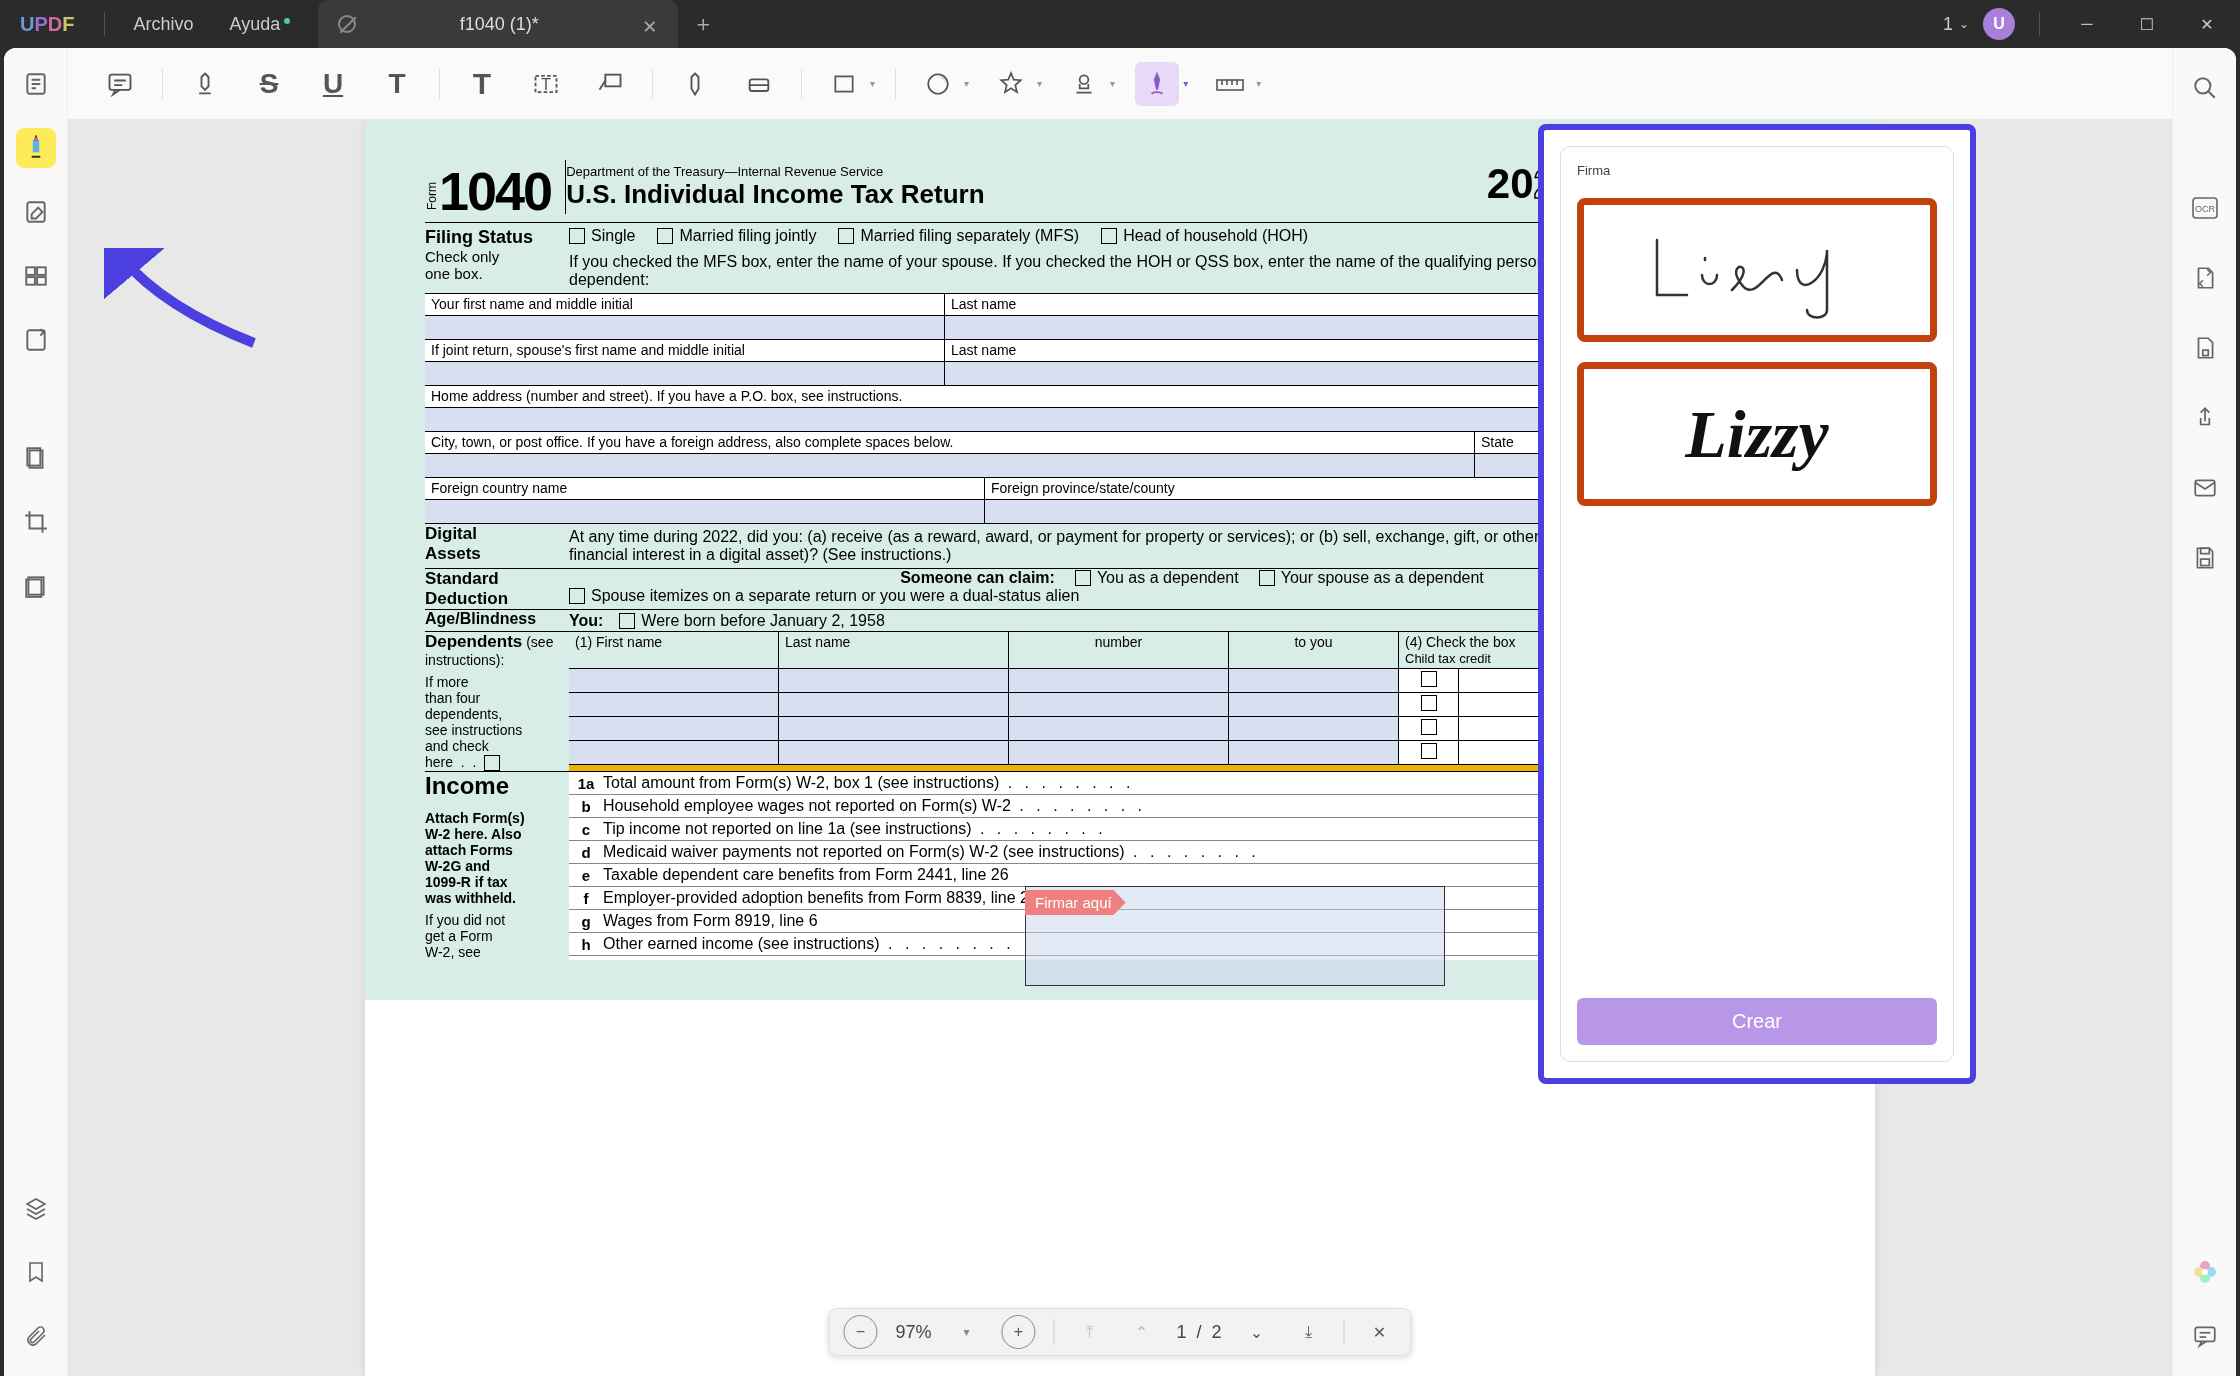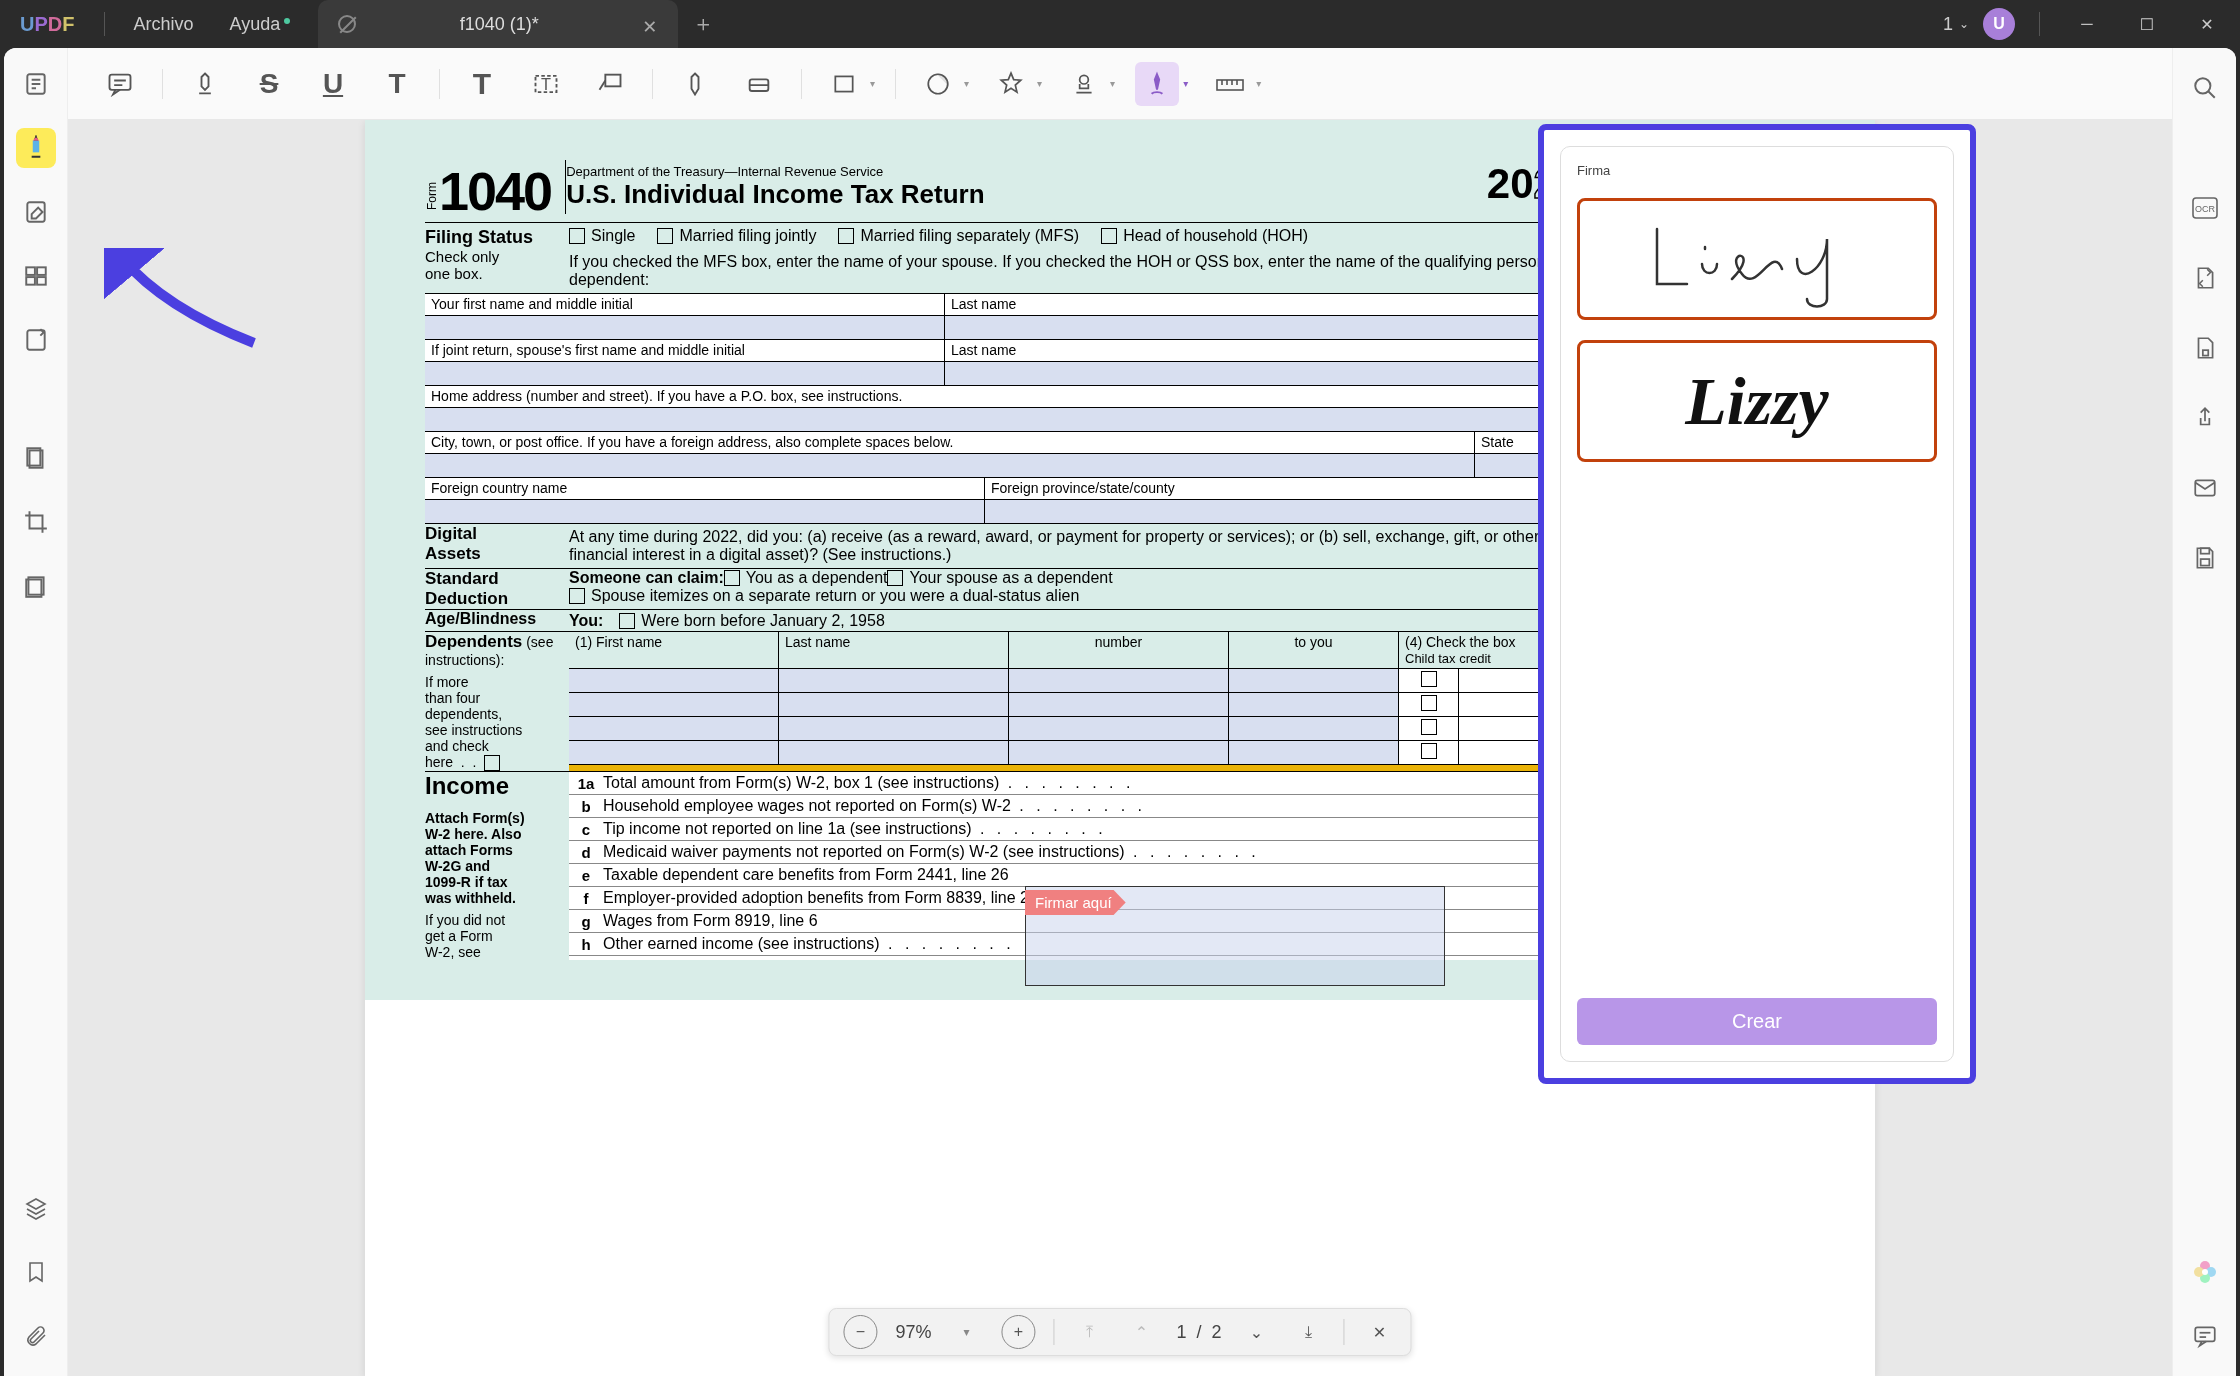--- a/index.html
+++ b/index.html
@@ -84,21 +84,21 @@
 .line-amount { width: 140px; border-left: 1px solid #000; }
 .dots::after { content: " .  .  .  .  .  .  .  ."; letter-spacing: 4px; }
 
 
 .arrow { position: absolute; left: 100px; top: 200px; width: 160px; height: 110px; pointer-events:none; z-index:5;}
 
 
 .sig-panel { position: absolute; right: 260px; top: 76px; width: 438px; height: 960px; background: white; border: 6px solid #4b3fe0; border-radius: 8px; z-index: 10; padding: 16px; display: flex; flex-direction: column; }
 .sig-inner { flex:1; border: 1px solid #ddd; border-radius: 10px; padding: 16px; display:flex; flex-direction:column; gap:20px; }
 .sig-title { font-size: 13px; color: #444; }
-.sig-preview { border: 3px solid #c2410c; border-radius: 8px; height: 122px; display: flex; align-items: center; justify-content: center; }
+.sig-preview { border: 7px solid #c2410c; border-radius: 8px; height: 144px; display: flex; align-items: center; justify-content: center; }
 .sig-script { font-family: "Brush Script MT", cursive; font-size: 68px; font-style: italic; font-weight: bold; color: #111; }
 .sig-create { margin-top: auto; background: #b896e8; color: white; border: none; border-radius: 6px; padding: 12px; font-size: 20px; cursor: pointer; }
 
 
 .sign-here { position: absolute; background: #f08080; color: white; font-size: 15px; padding: 4px 14px 4px 10px; clip-path: polygon(0 0, 88% 0, 100% 50%, 88% 100%, 0 100%); z-index: 8; }
 .sign-box { position: absolute; border: 1.5px solid #333; background: rgba(200,210,235,0.5); z-index: 7; }
 
 
 .right-sidebar { width: 64px; background: #f9f9f9; display: flex; flex-direction: column; align-items: center; padding-top: 20px; gap: 30px; border-left: 1px solid #eee; }
 .rsb-btn { width: 40px; height: 40px; display: flex; align-items: center; justify-content: center; cursor: pointer; color: #666; }
@@ -441,21 +441,21 @@
             </div>
 
             <div class="grid-row" style="background:#d9ede8;">
               <div class="left-col bold" style="font-size:17px;"><span>Digital</span><br><span>Assets</span></div>
               <div style="flex:1;font-size:16px;padding:4px 0;">At any time during 2022, did you: (a) receive (as a reward, award, or payment for property or services); or (b) sell, exchange, gift, or otherwise dispose of a digital asset (or a financial interest in a digital asset)? (See instructions.)</div>
             </div>
 
             <div class="grid-row" style="background:#d9ede8;">
               <div class="left-col bold" style="font-size:17px;"><span>Standard</span><br><span>Deduction</span></div>
               <div style="flex:1;">
-                <div style="display:flex;align-items:center;">
+                <div style="display:flex;gap:20px;align-items:center;justify-content:center;">
                   <span class="bold">Someone can claim:</span>
                   <label class="chk">
                       <span class="chk-box"></span>
                       <span>You as a dependent</span>
                     </label>
                   <label class="chk">
                       <span class="chk-box"></span>
                       <span>Your spouse as a dependent</span>
                     </label>
                 </div>

